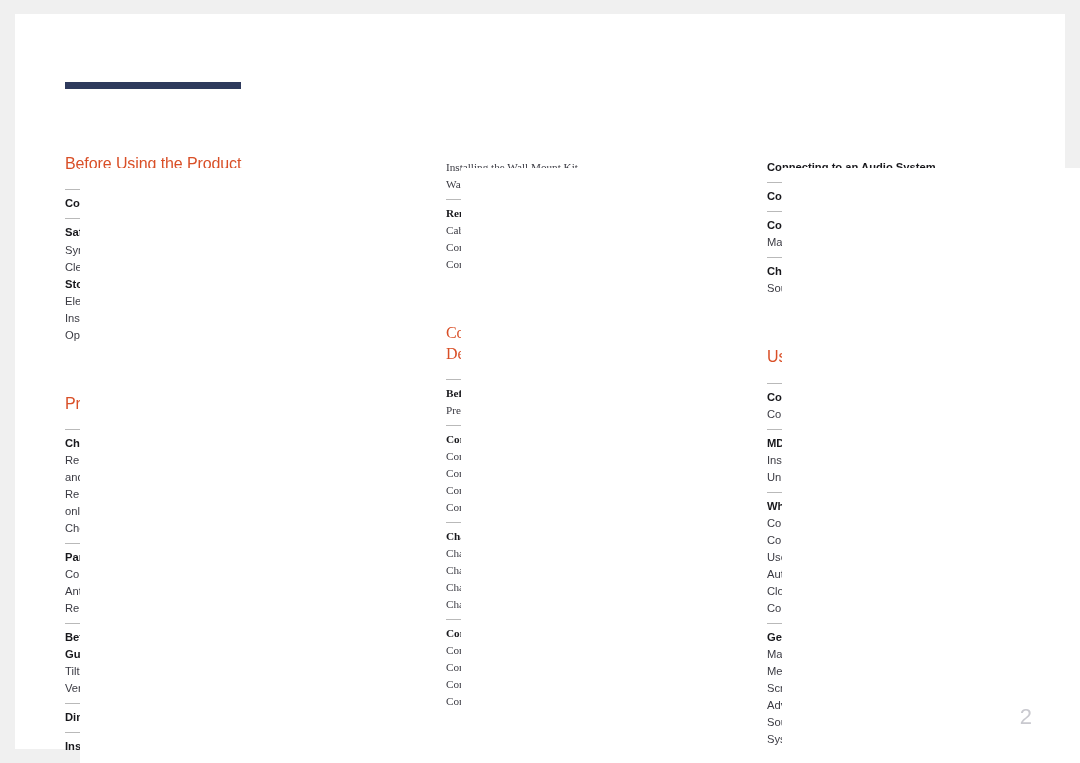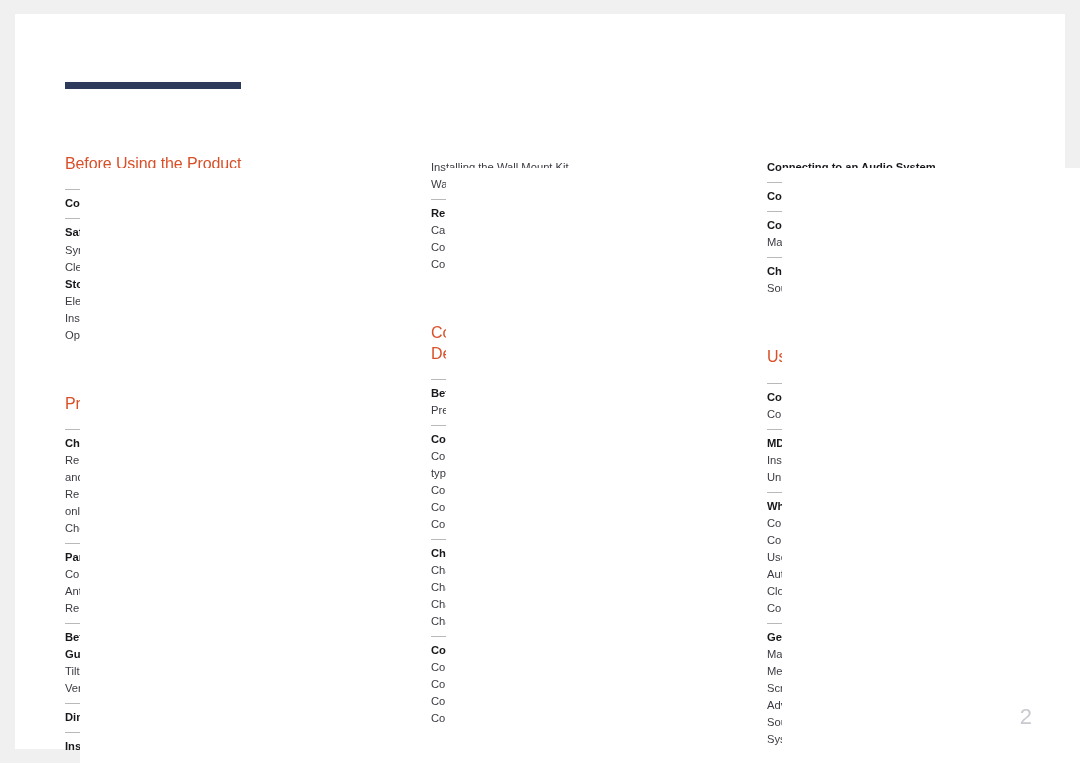--- a/index.html
+++ b/index.html
@@ -46,21 +46,21 @@
     position: absolute;
     left: 0;
     top: 140px;
     width: 1050px;
   }
   .col {
     position: absolute;
     top: 0;
   }
   .col-1 { left: 50px;  width: 248px; }
-  .col-2 { left: 416px; width: 240px; }
+  .col-2 { left: 431px; width: 240px; font-family: Liberation Serif, serif; }
   .col-3 { left: 752px; width: 247px; }
 
   
   .section-head {
     color: #d94f27;
     font-size: 16px;
     font-weight: normal;
     line-height: 1.28;
     letter-spacing: -0.1px;
   }

